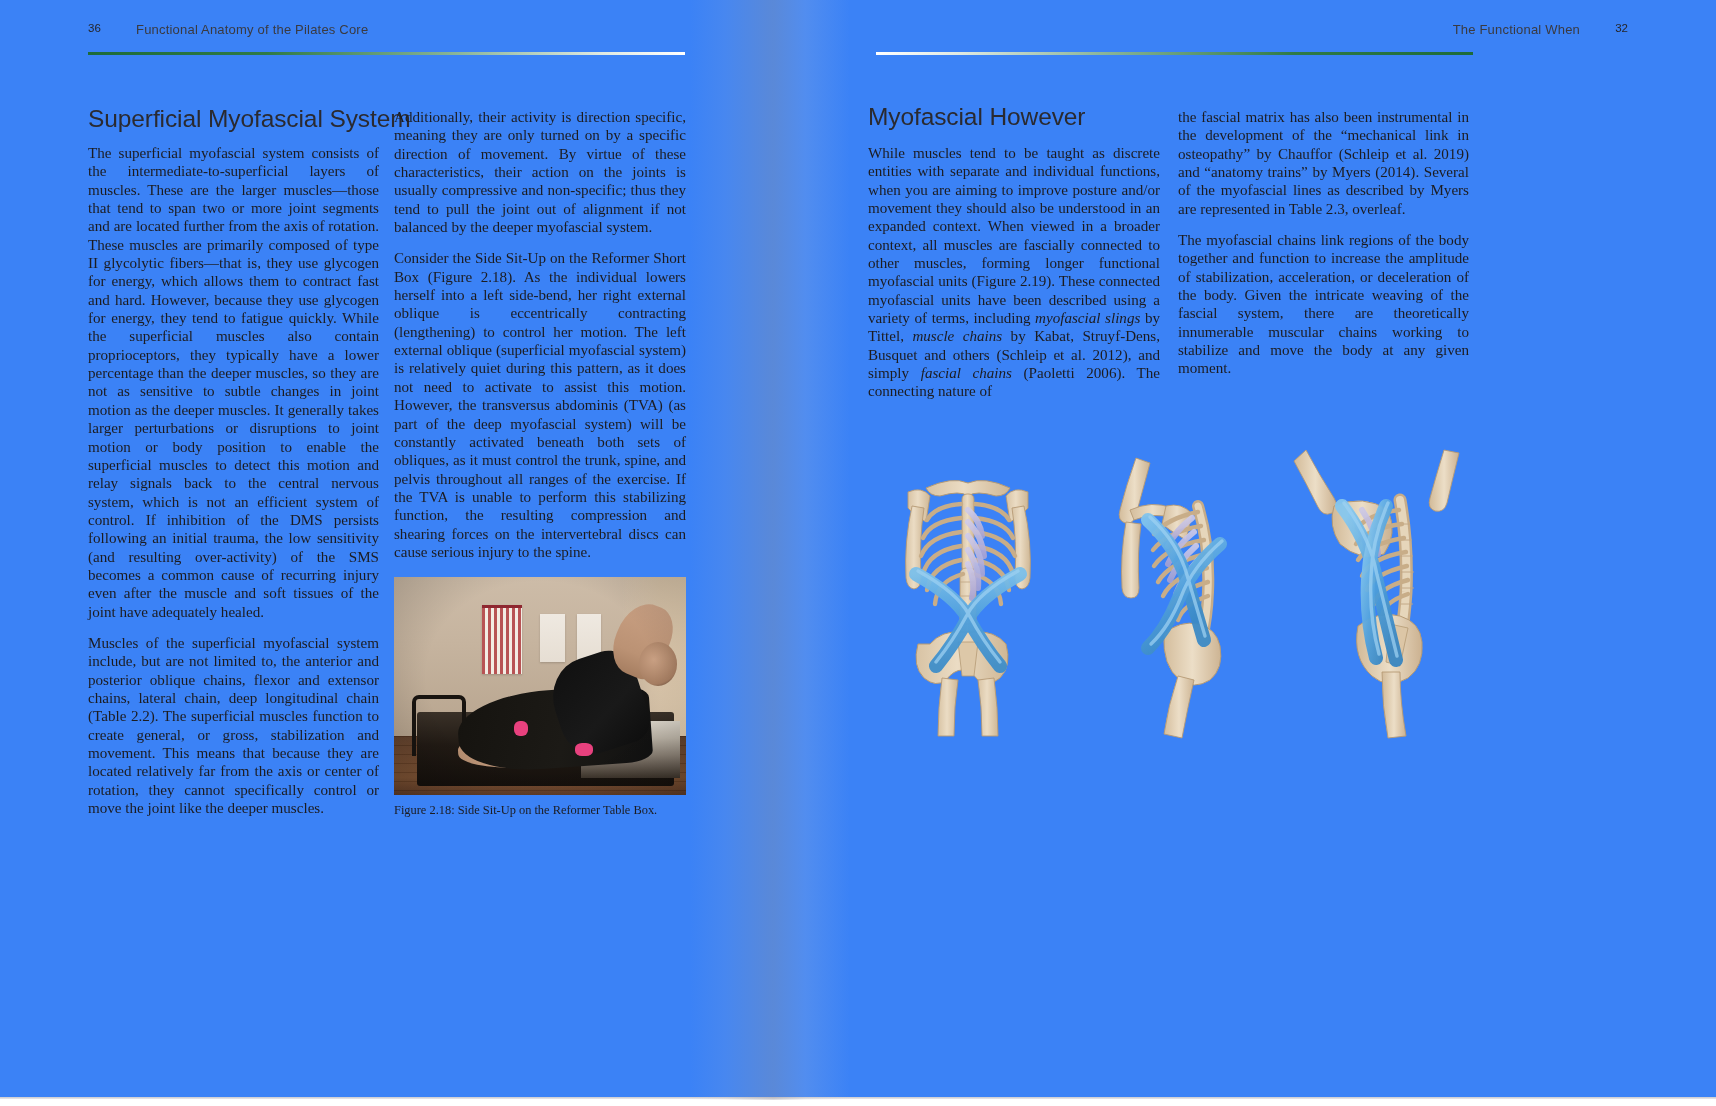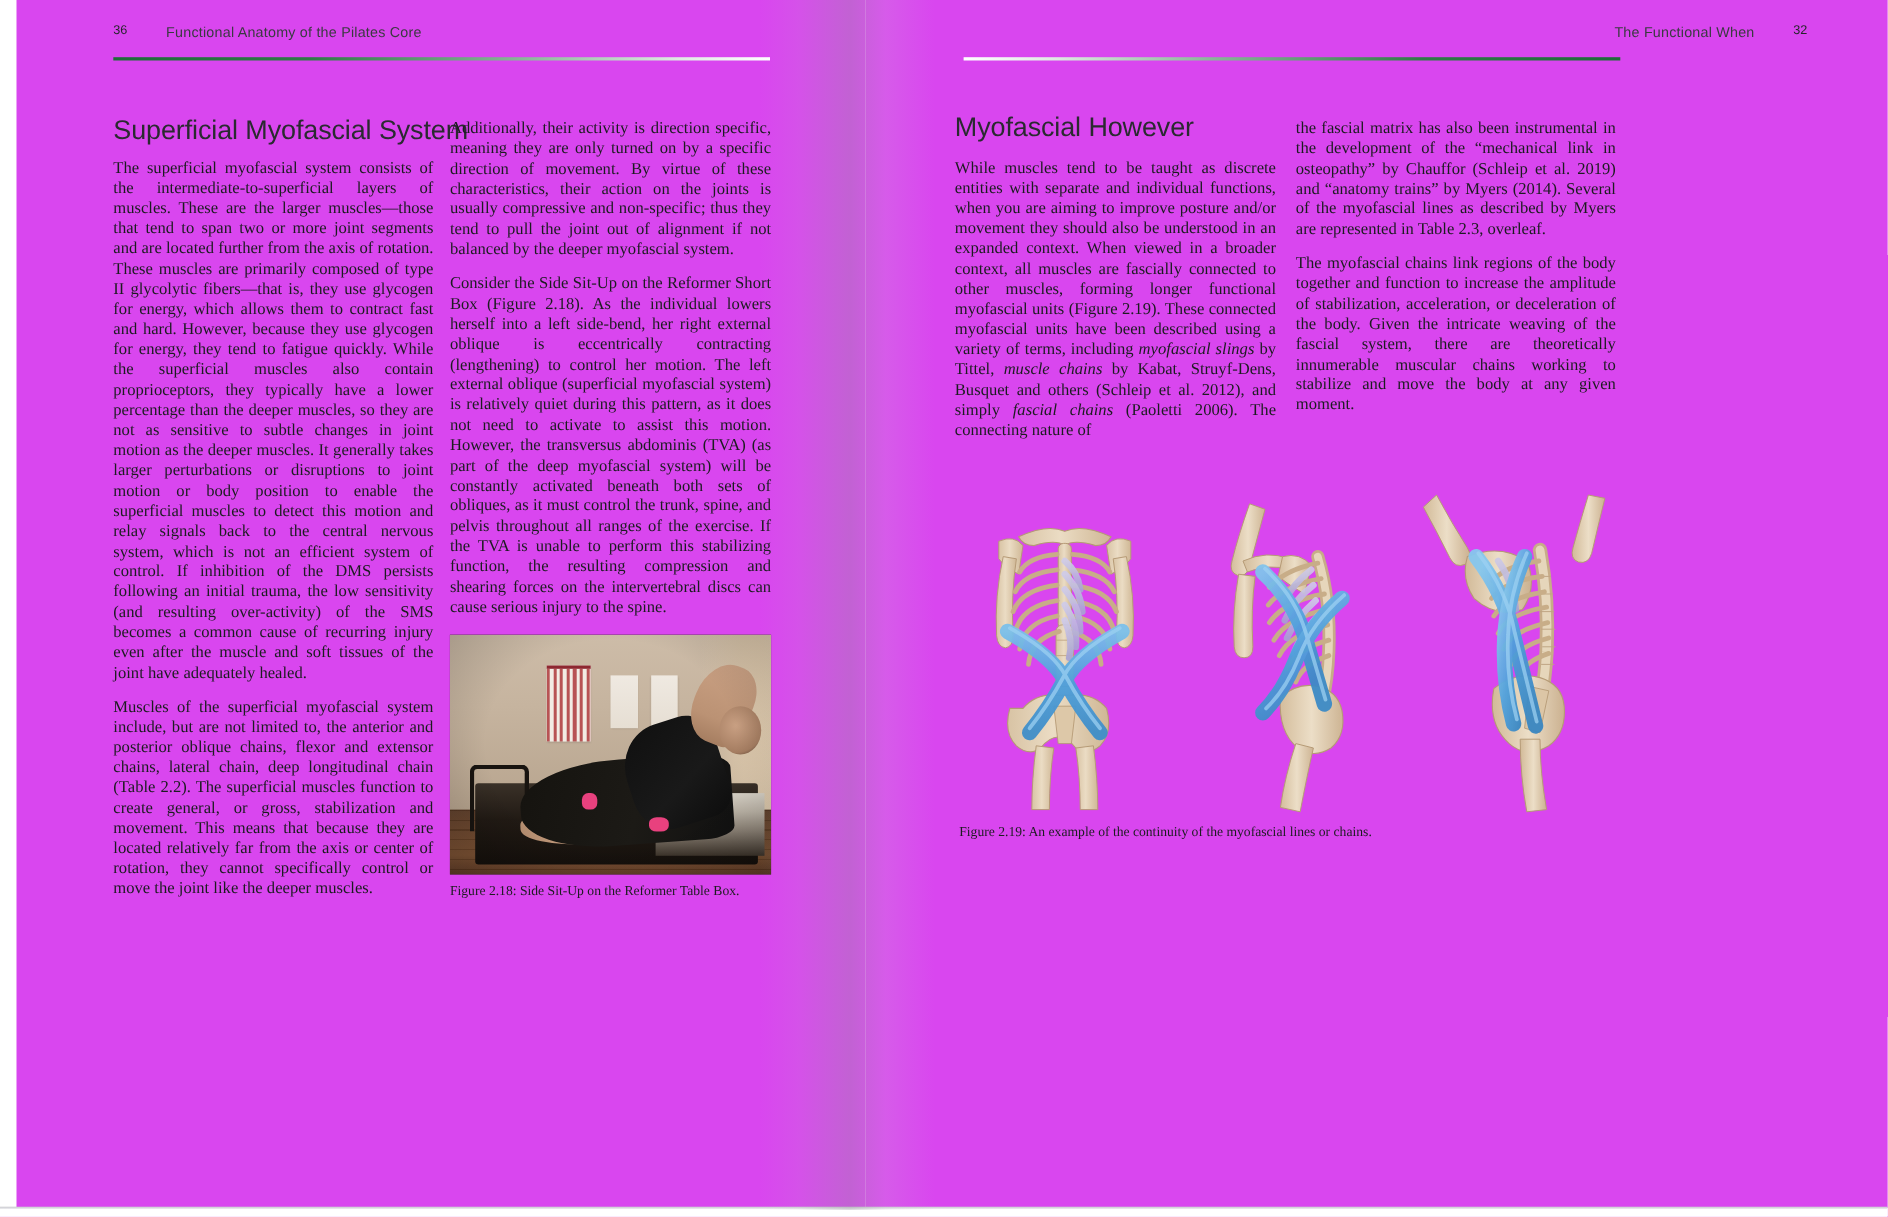--- a/index.html
+++ b/index.html
@@ -45,22 +45,21 @@
     width: 1716px;
     height: 2px;
     background: linear-gradient(to bottom, #c9c9ce, #e8e8ec);
   }
 
   
   .page {
     position: absolute;
     top: 0;
     height: 1098px;
-    background: #d946ef;
-    margin-left: 15px;
+    background: #3b82f6;
   }
   .page-left  { left: 0;    width: 772px; }
   .page-right { left: 772px; width: 944px; }
 
   
   .runhead {
     position: absolute;
     top: 22px;
     height: 16px;
     font-family: "Liberation Sans", sans-serif;
@@ -549,17 +548,16 @@
           <path d="M114 58 q-16 36 -18 74 q-2 40 8 78"></path>
         </g>
         <g stroke="#9ed2f3" stroke-width="3.4" fill="none" stroke-linecap="round" opacity="0.72">
           <path d="M72 55 q26 34 33 72 q10 40 20 81"></path>
           <path d="M116 55 q-16 36 -17 74 q-2 40 8 77"></path>
         </g>
       </svg>
     </div>
   </div>
 
-  <div class="caption" id="cap-219">Figure 2.19: An example of the continuity of the myofascial lines or chains.</div>
 
   <div class="gutter"></div>
   <div class="bottom-edge"></div>
 </div>
 
 </body></html>

